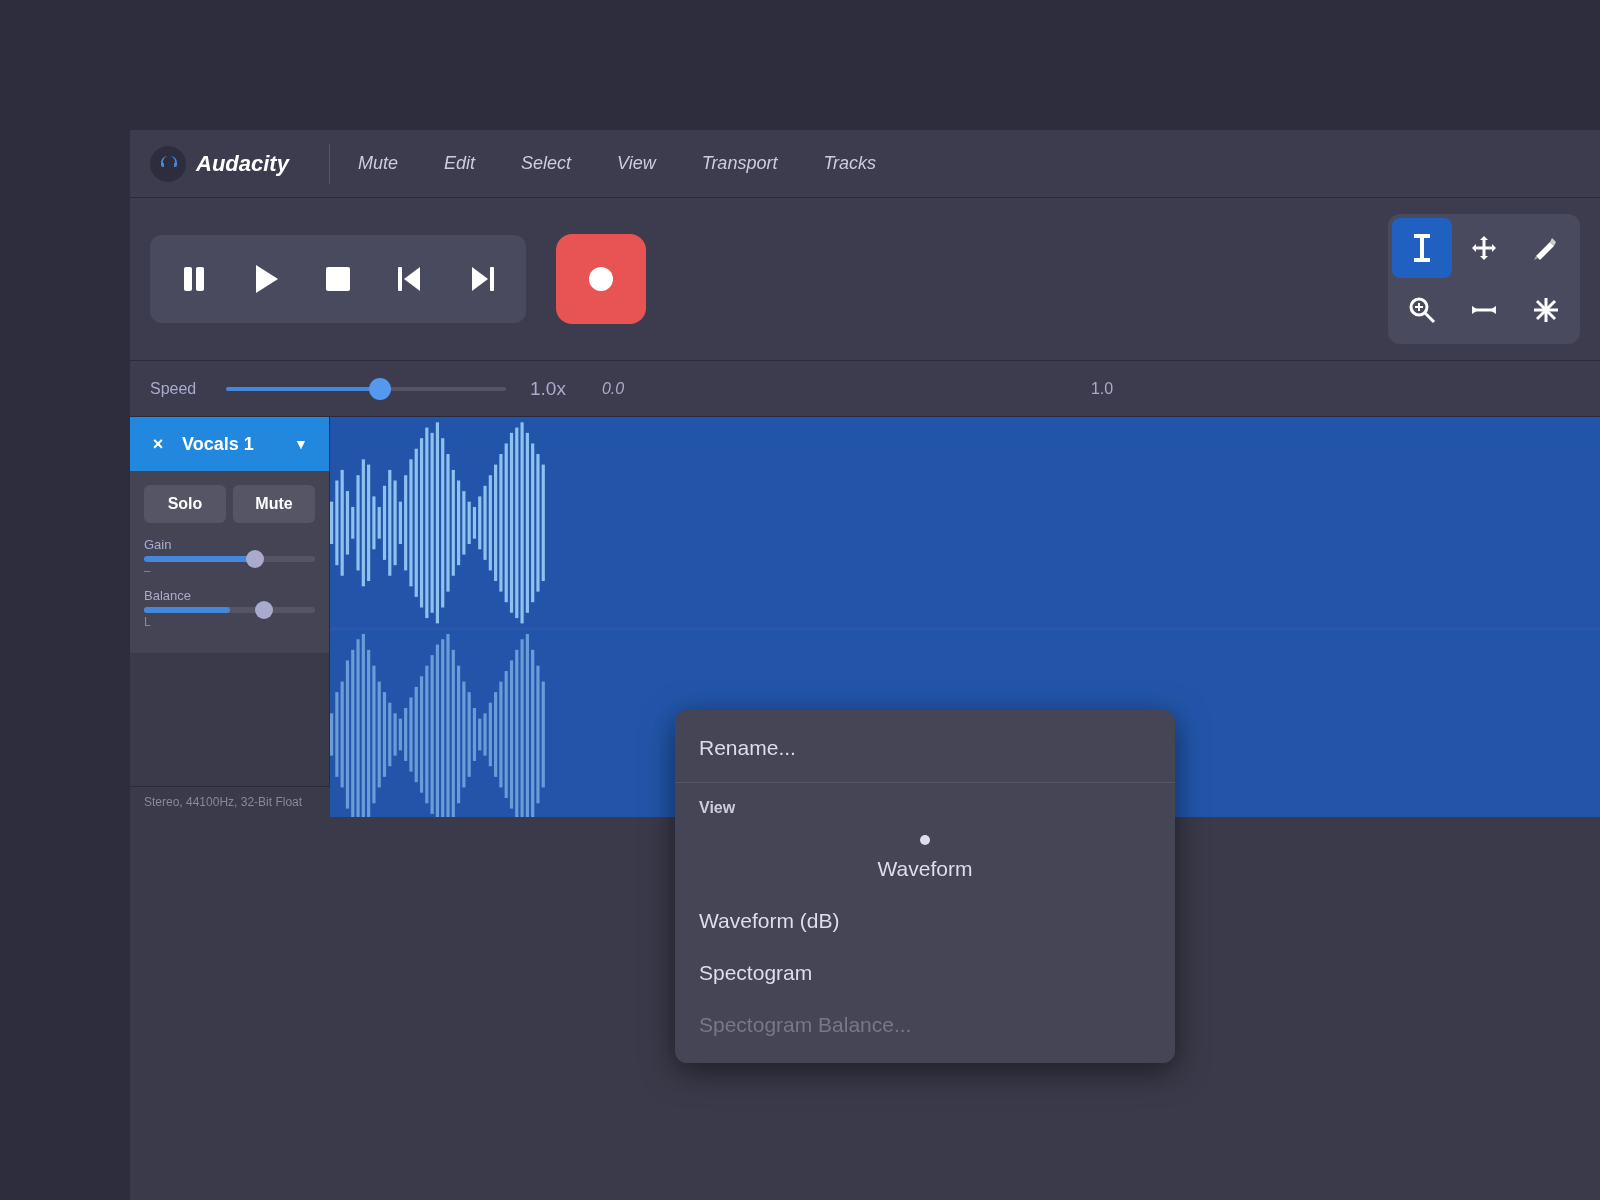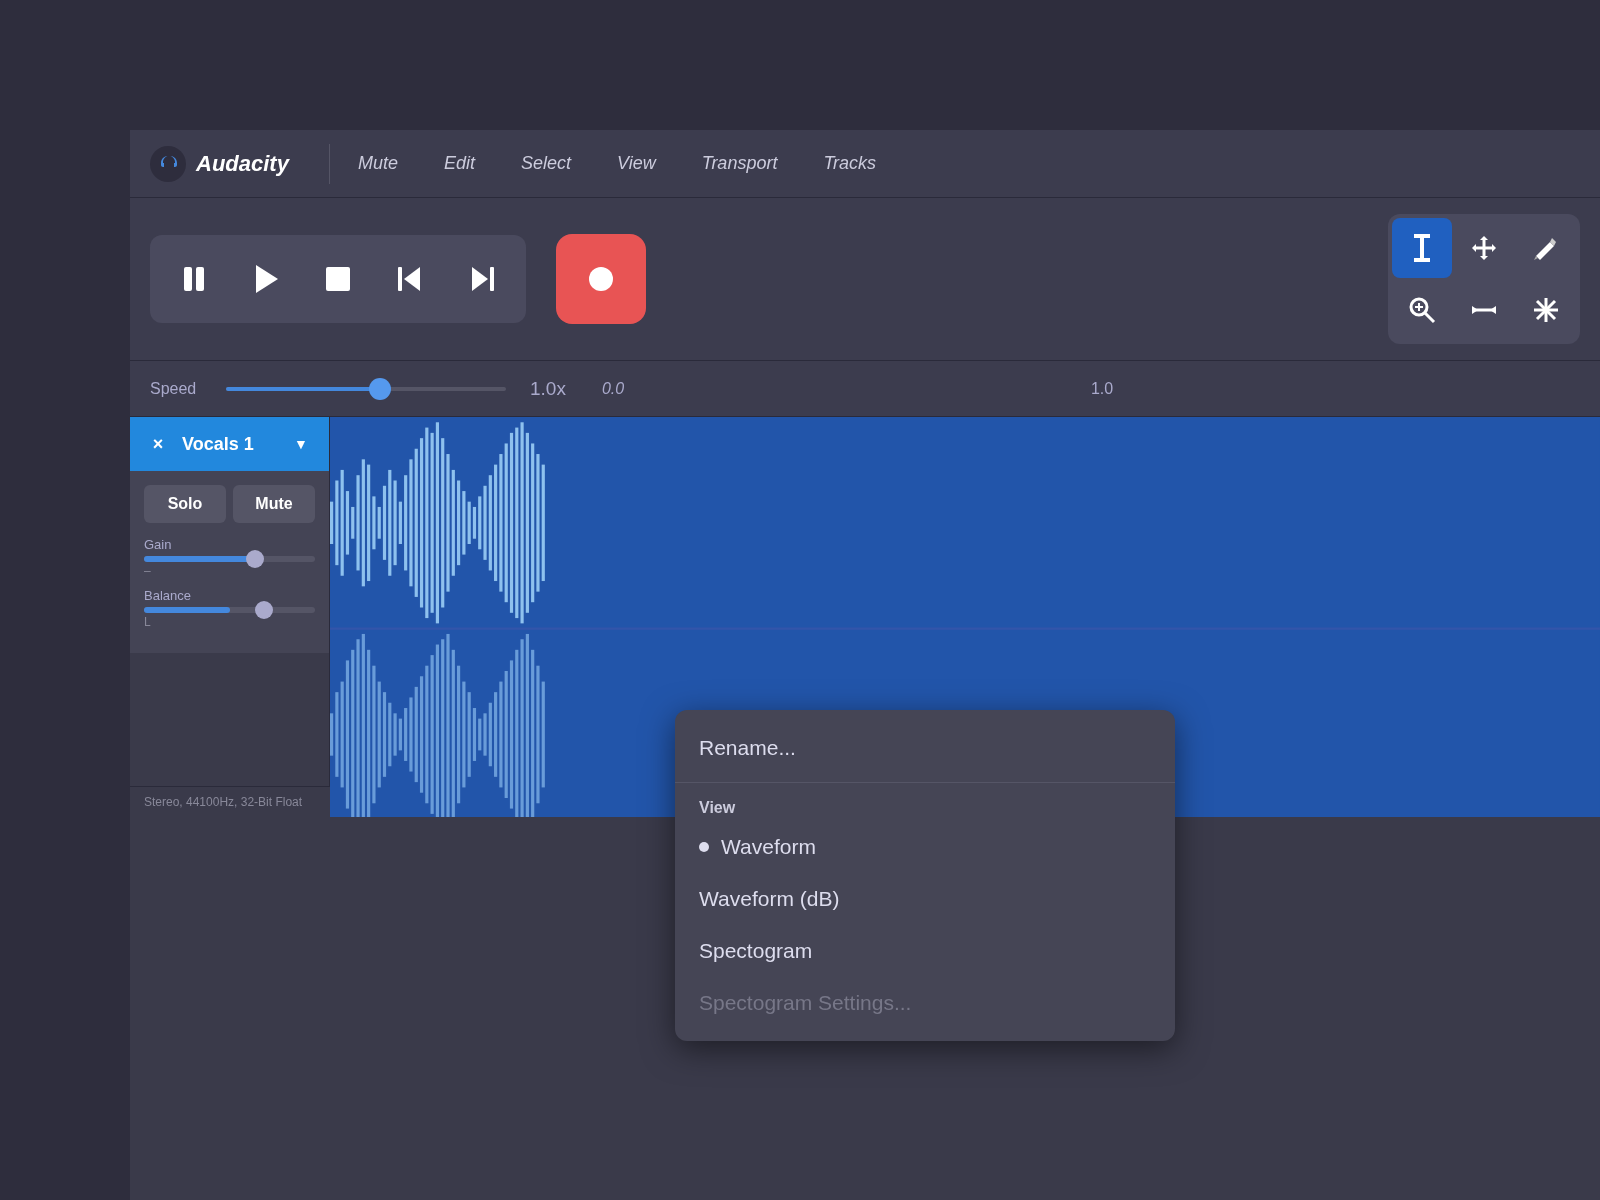--- a/index.html
+++ b/index.html
@@ -436,20 +436,21 @@
       padding: 8px 24px 4px;
       font-size: 16px;
       font-weight: 700;
       color: #ccccdd;
     }
 
     .context-menu-item.has-bullet {
       display: flex;
       align-items: center;
       gap: 12px;
+      flex-direction: column;
     }
 
     .bullet {
       width: 10px;
       height: 10px;
       border-radius: 50%;
       background: #ddddee;
       flex-shrink: 0;
     }
 
@@ -763,16 +764,16 @@
 
     <div class="context-menu-item has-bullet">
       <div class="bullet"></div>
       <span>Waveform</span>
     </div>
 
     <div class="context-menu-item">Waveform (dB)</div>
 
     <div class="context-menu-item">Spectogram</div>
 
-    <div class="context-menu-item disabled">Spectogram Settings...</div>
+    <div class="context-menu-item disabled">Spectogram Balance...</div>
   </div>
 
 </div>
 
 </body></html>

